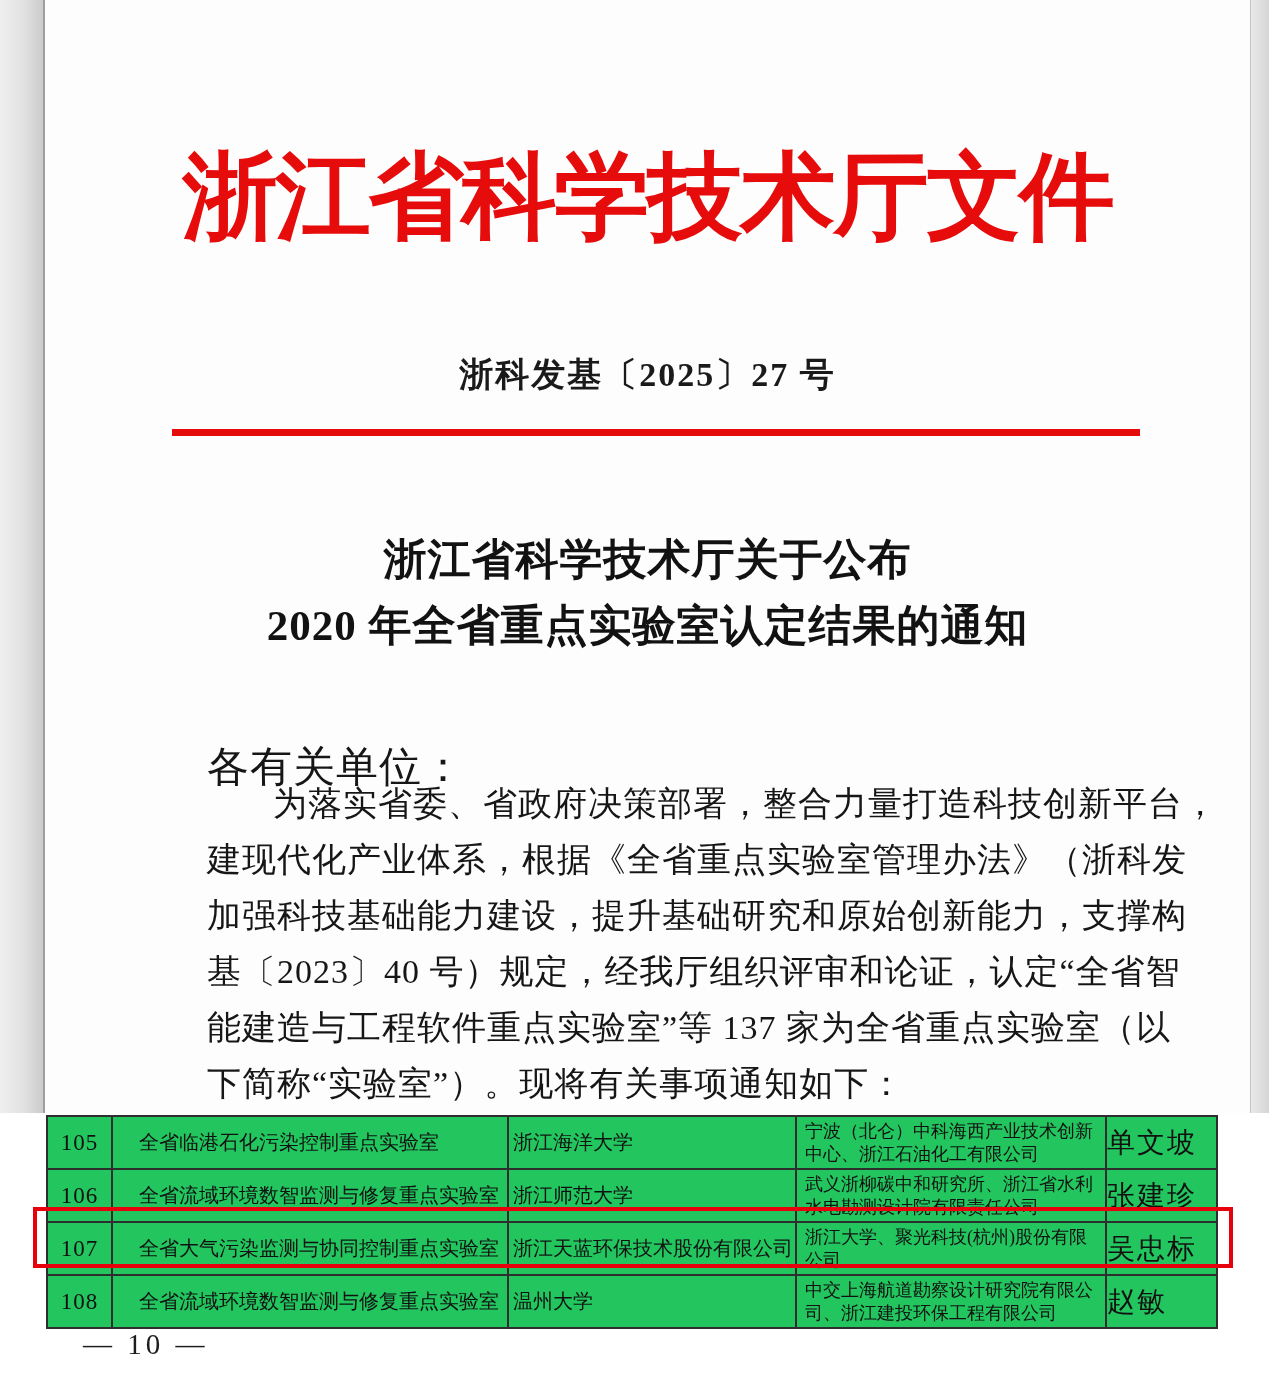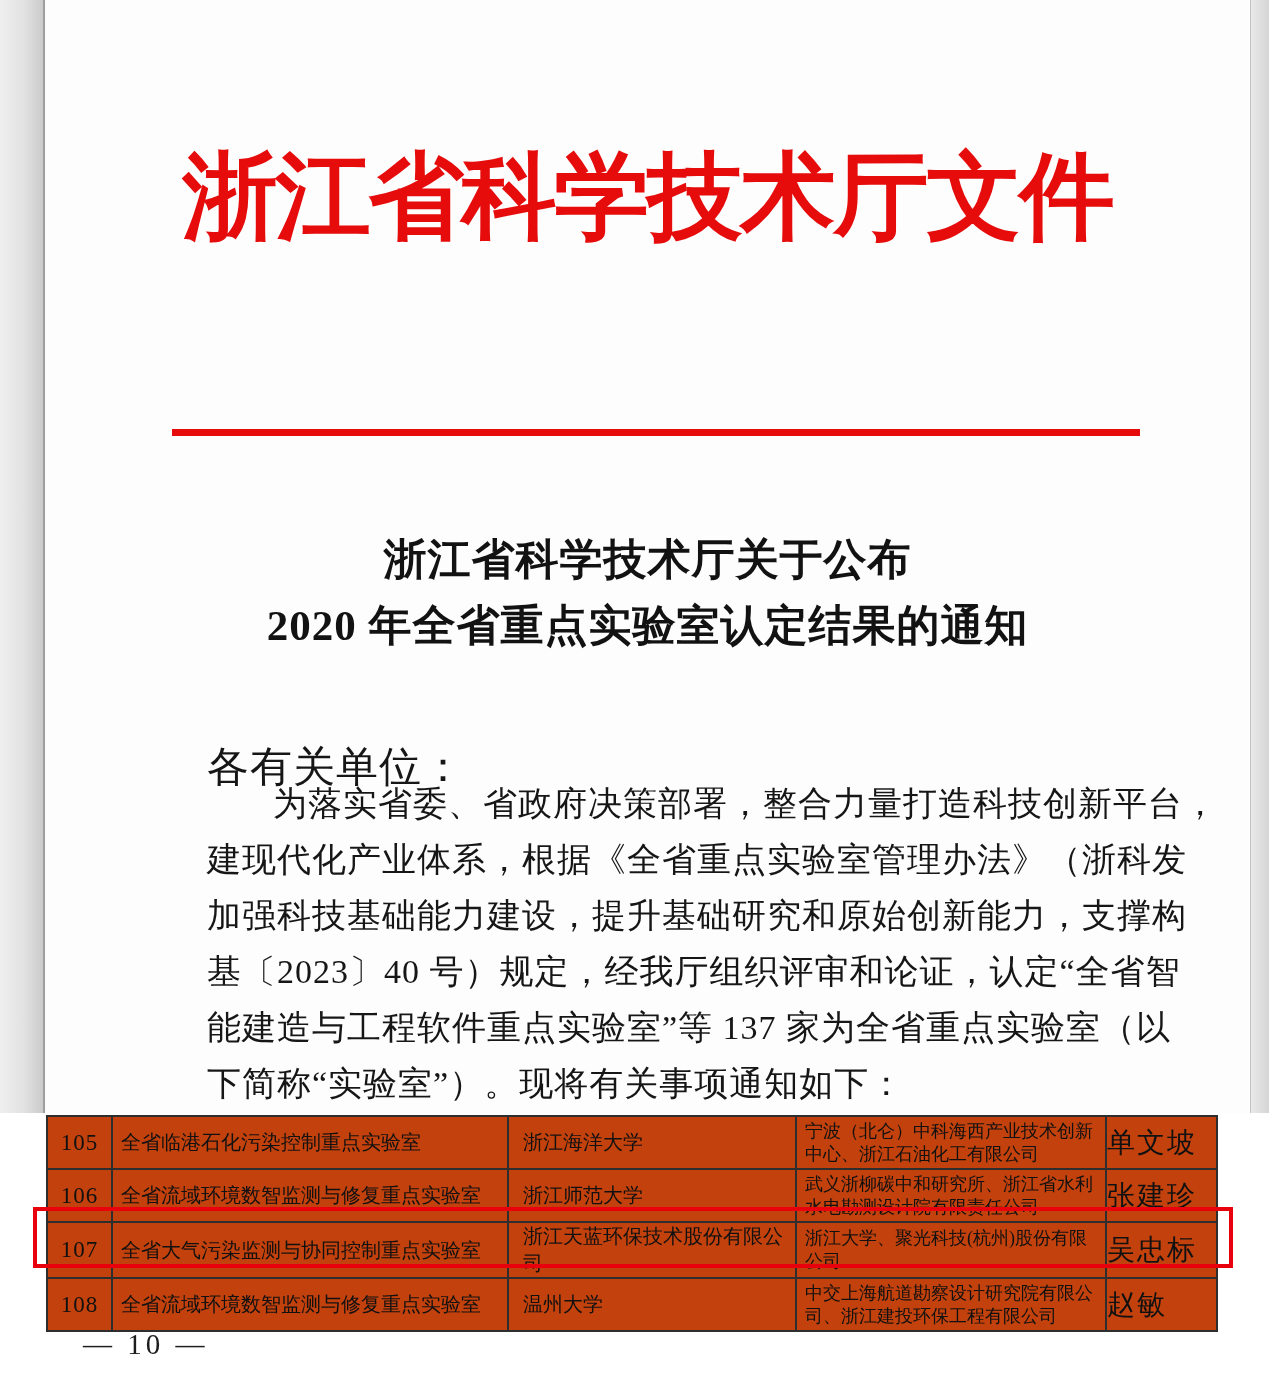--- a/index.html
+++ b/index.html
@@ -56,32 +56,32 @@
   .body-text {
     position: absolute; top: 776px; left: 162px; width: 952px;
     font-size: 34px; line-height: 56px; letter-spacing: 1px;
     white-space: nowrap;
   }
   .body-line.indent { text-indent: 66px; }
   
   .lab-table {
     position: absolute; left: 46px; top: 1115px; width: 1170px;
     border-collapse: collapse; table-layout: fixed; color: #111;
-    background: #c2410c;
+    background: #22c55e;
   }
   .lab-table td {
     border: 2px solid #2e2e2e;
     height: 49px;
     vertical-align: middle;
     overflow: hidden;
     padding: 0;
   }
   td.td-no { text-align: center; font-size: 23px; letter-spacing: 1px; }
-  td.td-lab { font-size: 20px; padding-left: 8px; }
-  td.td-inst { font-size: 20px; padding-left: 14px; }
+  td.td-lab { font-size: 20px; padding-left: 26px; }
+  td.td-inst { font-size: 20px; padding-left: 4px; }
   td.td-partners { font-size: 18px; line-height: 23px; padding: 1px 8px; }
   td.td-director { text-align: left; font-size: 28px; letter-spacing: 2px; }
   .highlight-box {
     position: absolute; left: 33px; top: 1207px; width: 1200px; height: 61px;
     border: 4px solid var(--highlight-red, #e8000d);
     box-sizing: border-box;
     display: none;
     pointer-events: none;
   }
   .page-number {
@@ -93,20 +93,21 @@
 </head>
 <body>
 
 <div class="viewport">
 
   <div class="strip-left"></div>
   <div class="strip-right"></div>
 
   <div class="doc-page">
     <h1 class="red-header">浙江省科学技术厅文件</h1>
+    <div class="doc-number">浙科发基〔2025〕27 号</div>
     <div class="red-rule"></div>
     <div class="notice-title">
       <div>浙江省科学技术厅关于公布</div>
       <div>2020 年全省重点实验室认定结果的通知</div>
     </div>
     <div class="salutation">各有关单位：</div>
     <div class="body-text">
       <div class="body-line indent">为落实省委、省政府决策部署，整合力量打造科技创新平台，</div>
       <div class="body-line">建现代化产业体系，根据《全省重点实验室管理办法》（浙科发</div>
       <div class="body-line">加强科技基础能力建设，提升基础研究和原始创新能力，支撑构</div>

